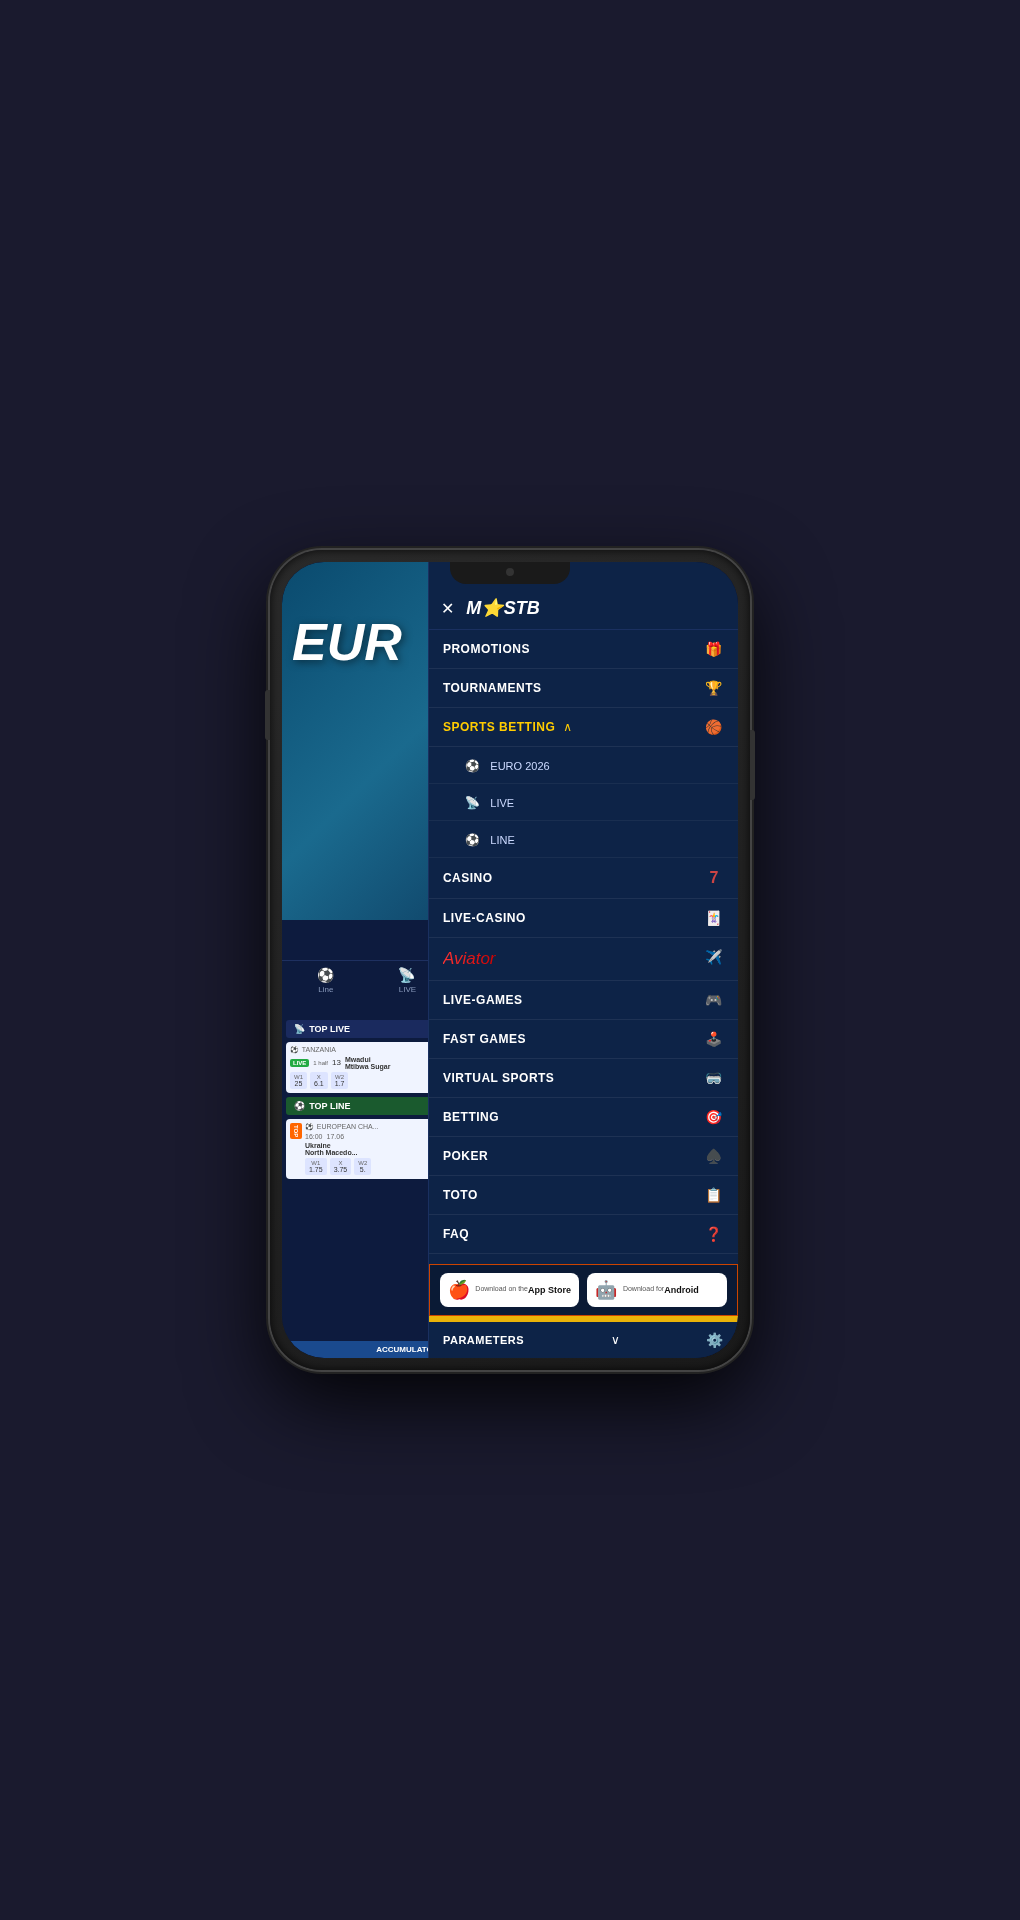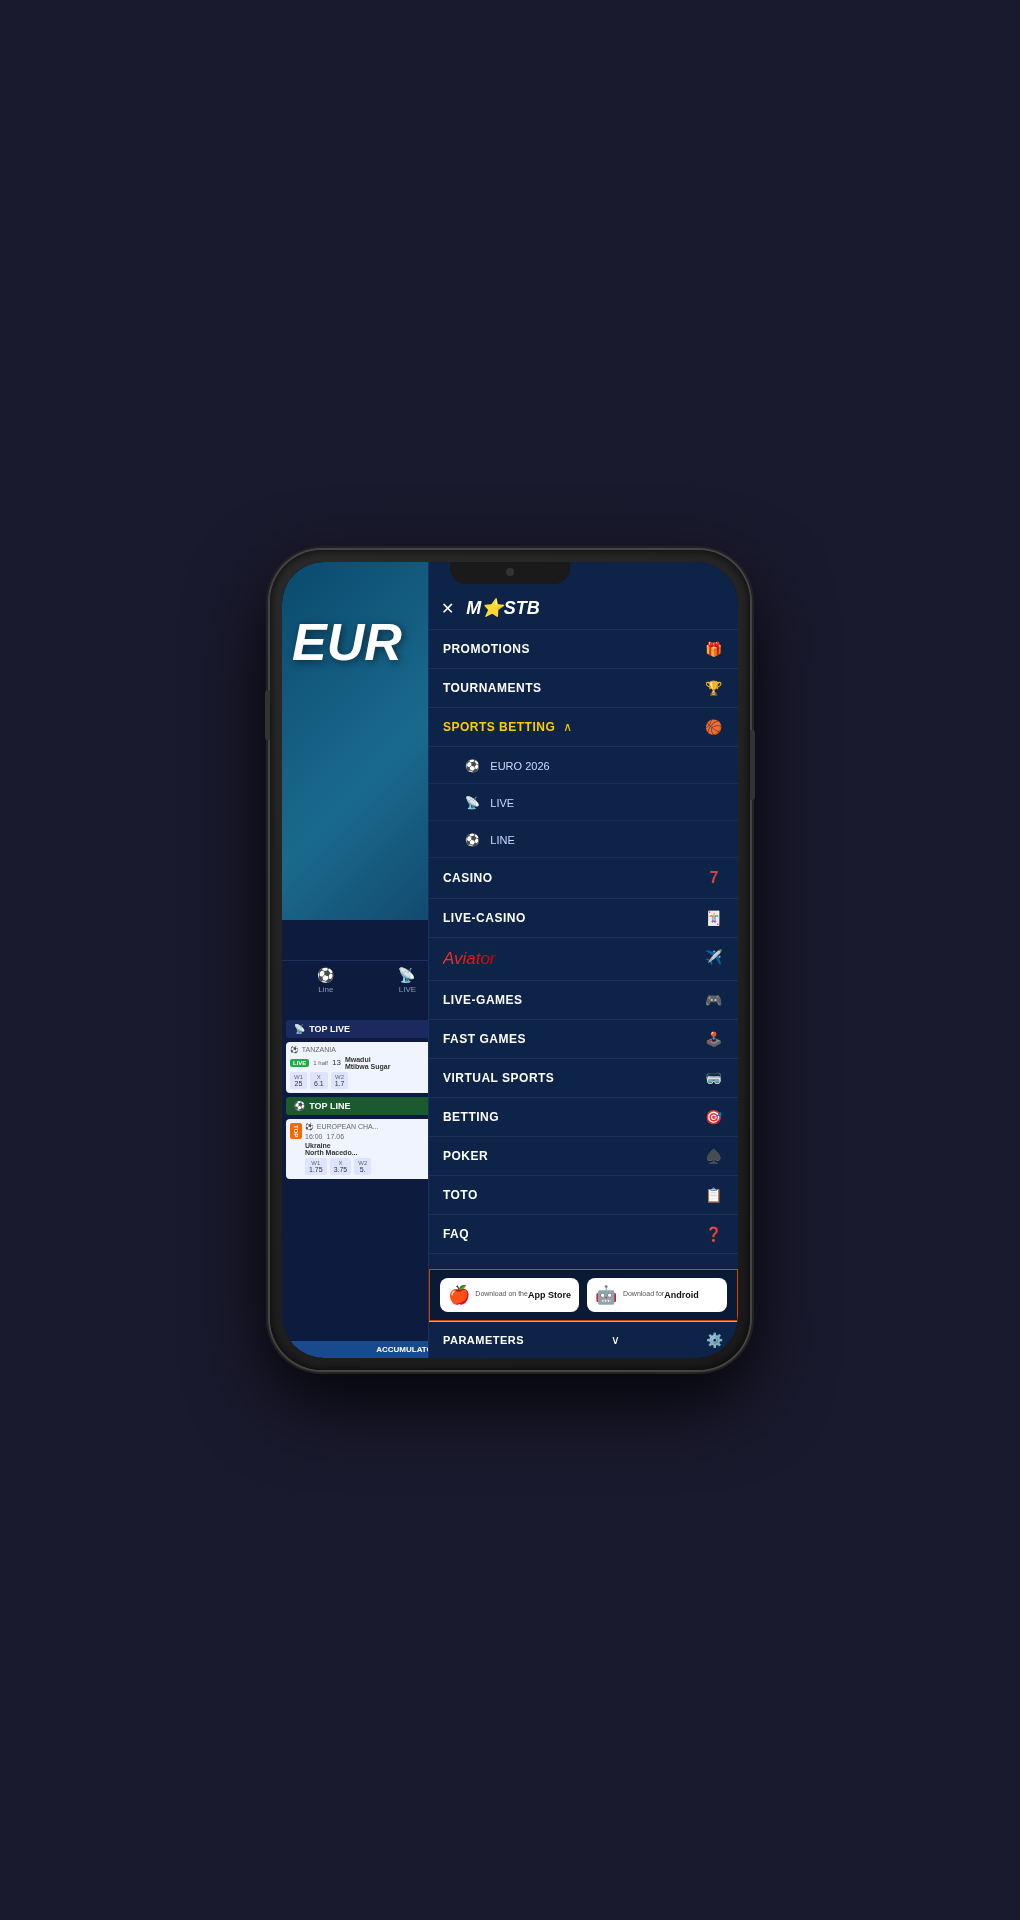--- a/index.html
+++ b/index.html
@@ -379,21 +379,21 @@
     }
 
     .android-icon { color: #3ddc84; }
 
     
     .menu-footer {
       display: flex;
       align-items: center;
       justify-content: space-between;
       padding: 10px 14px;
-      border-top: 1px solid #eab308;
+      border-top: 6px solid #eab308;
       background: #0d2347;
     }
 
     .footer-label {
       color: white;
       font-size: 11px;
       font-weight: 600;
       letter-spacing: 0.5px;
     }
 

